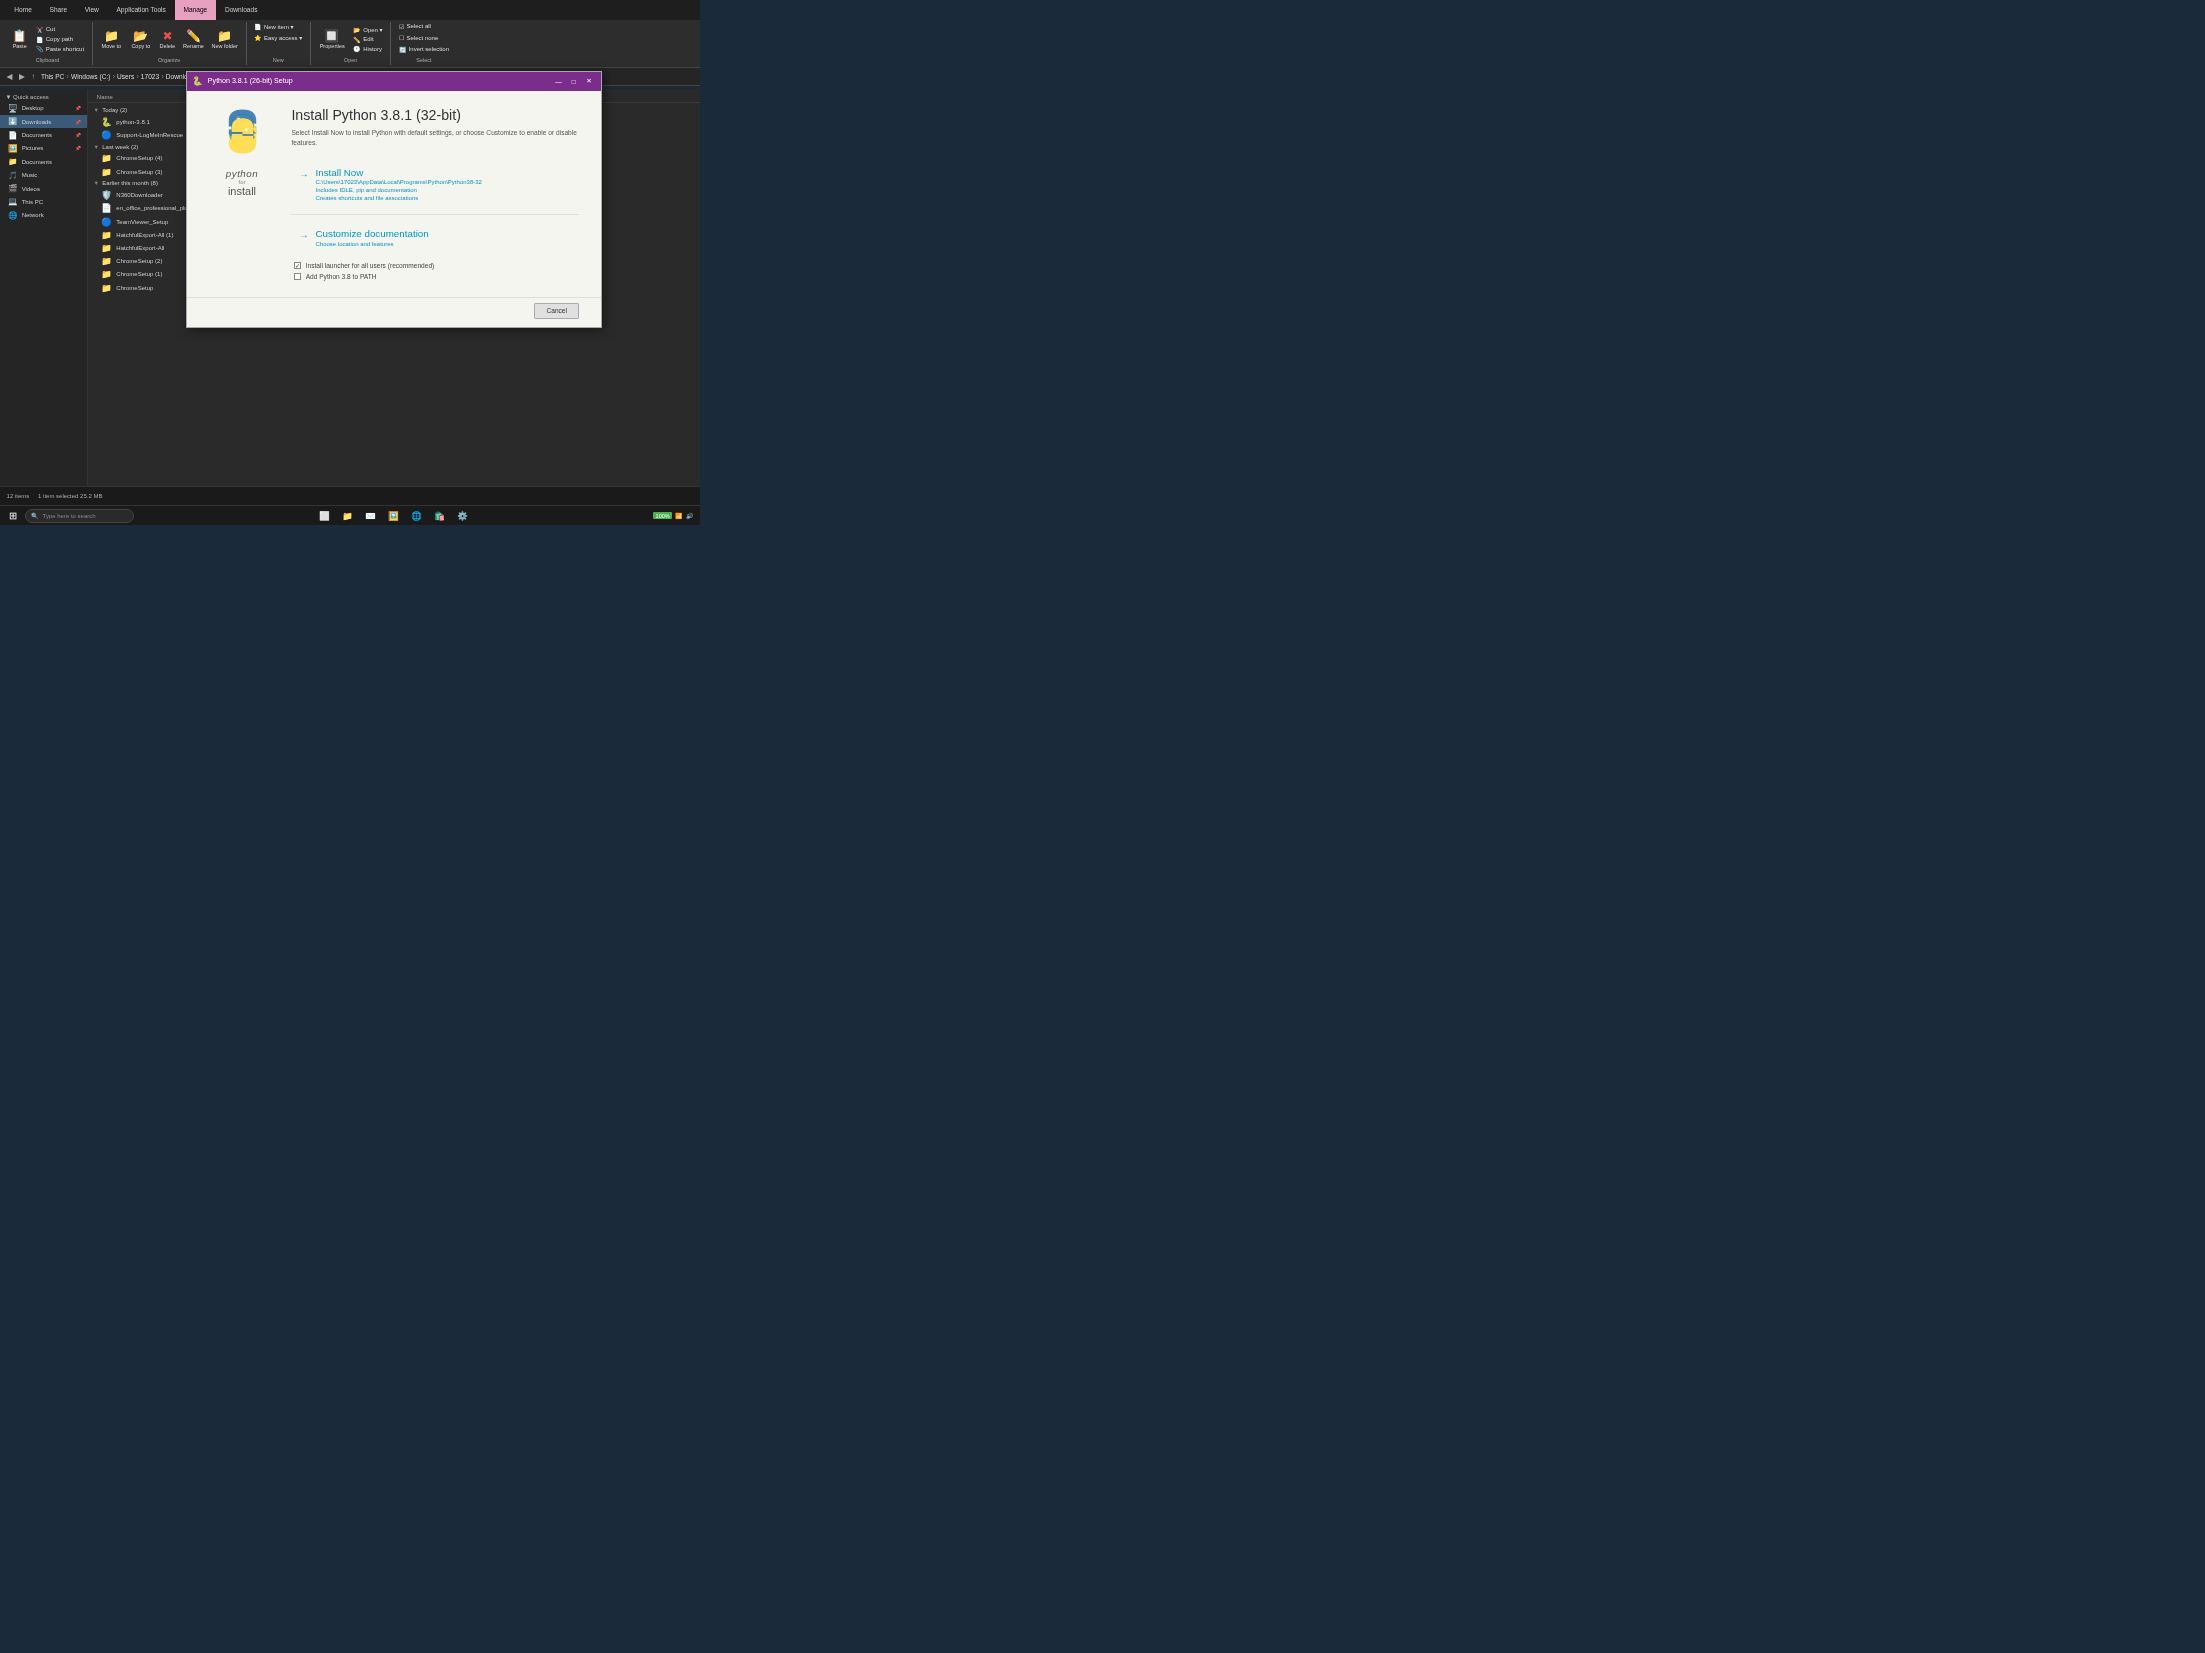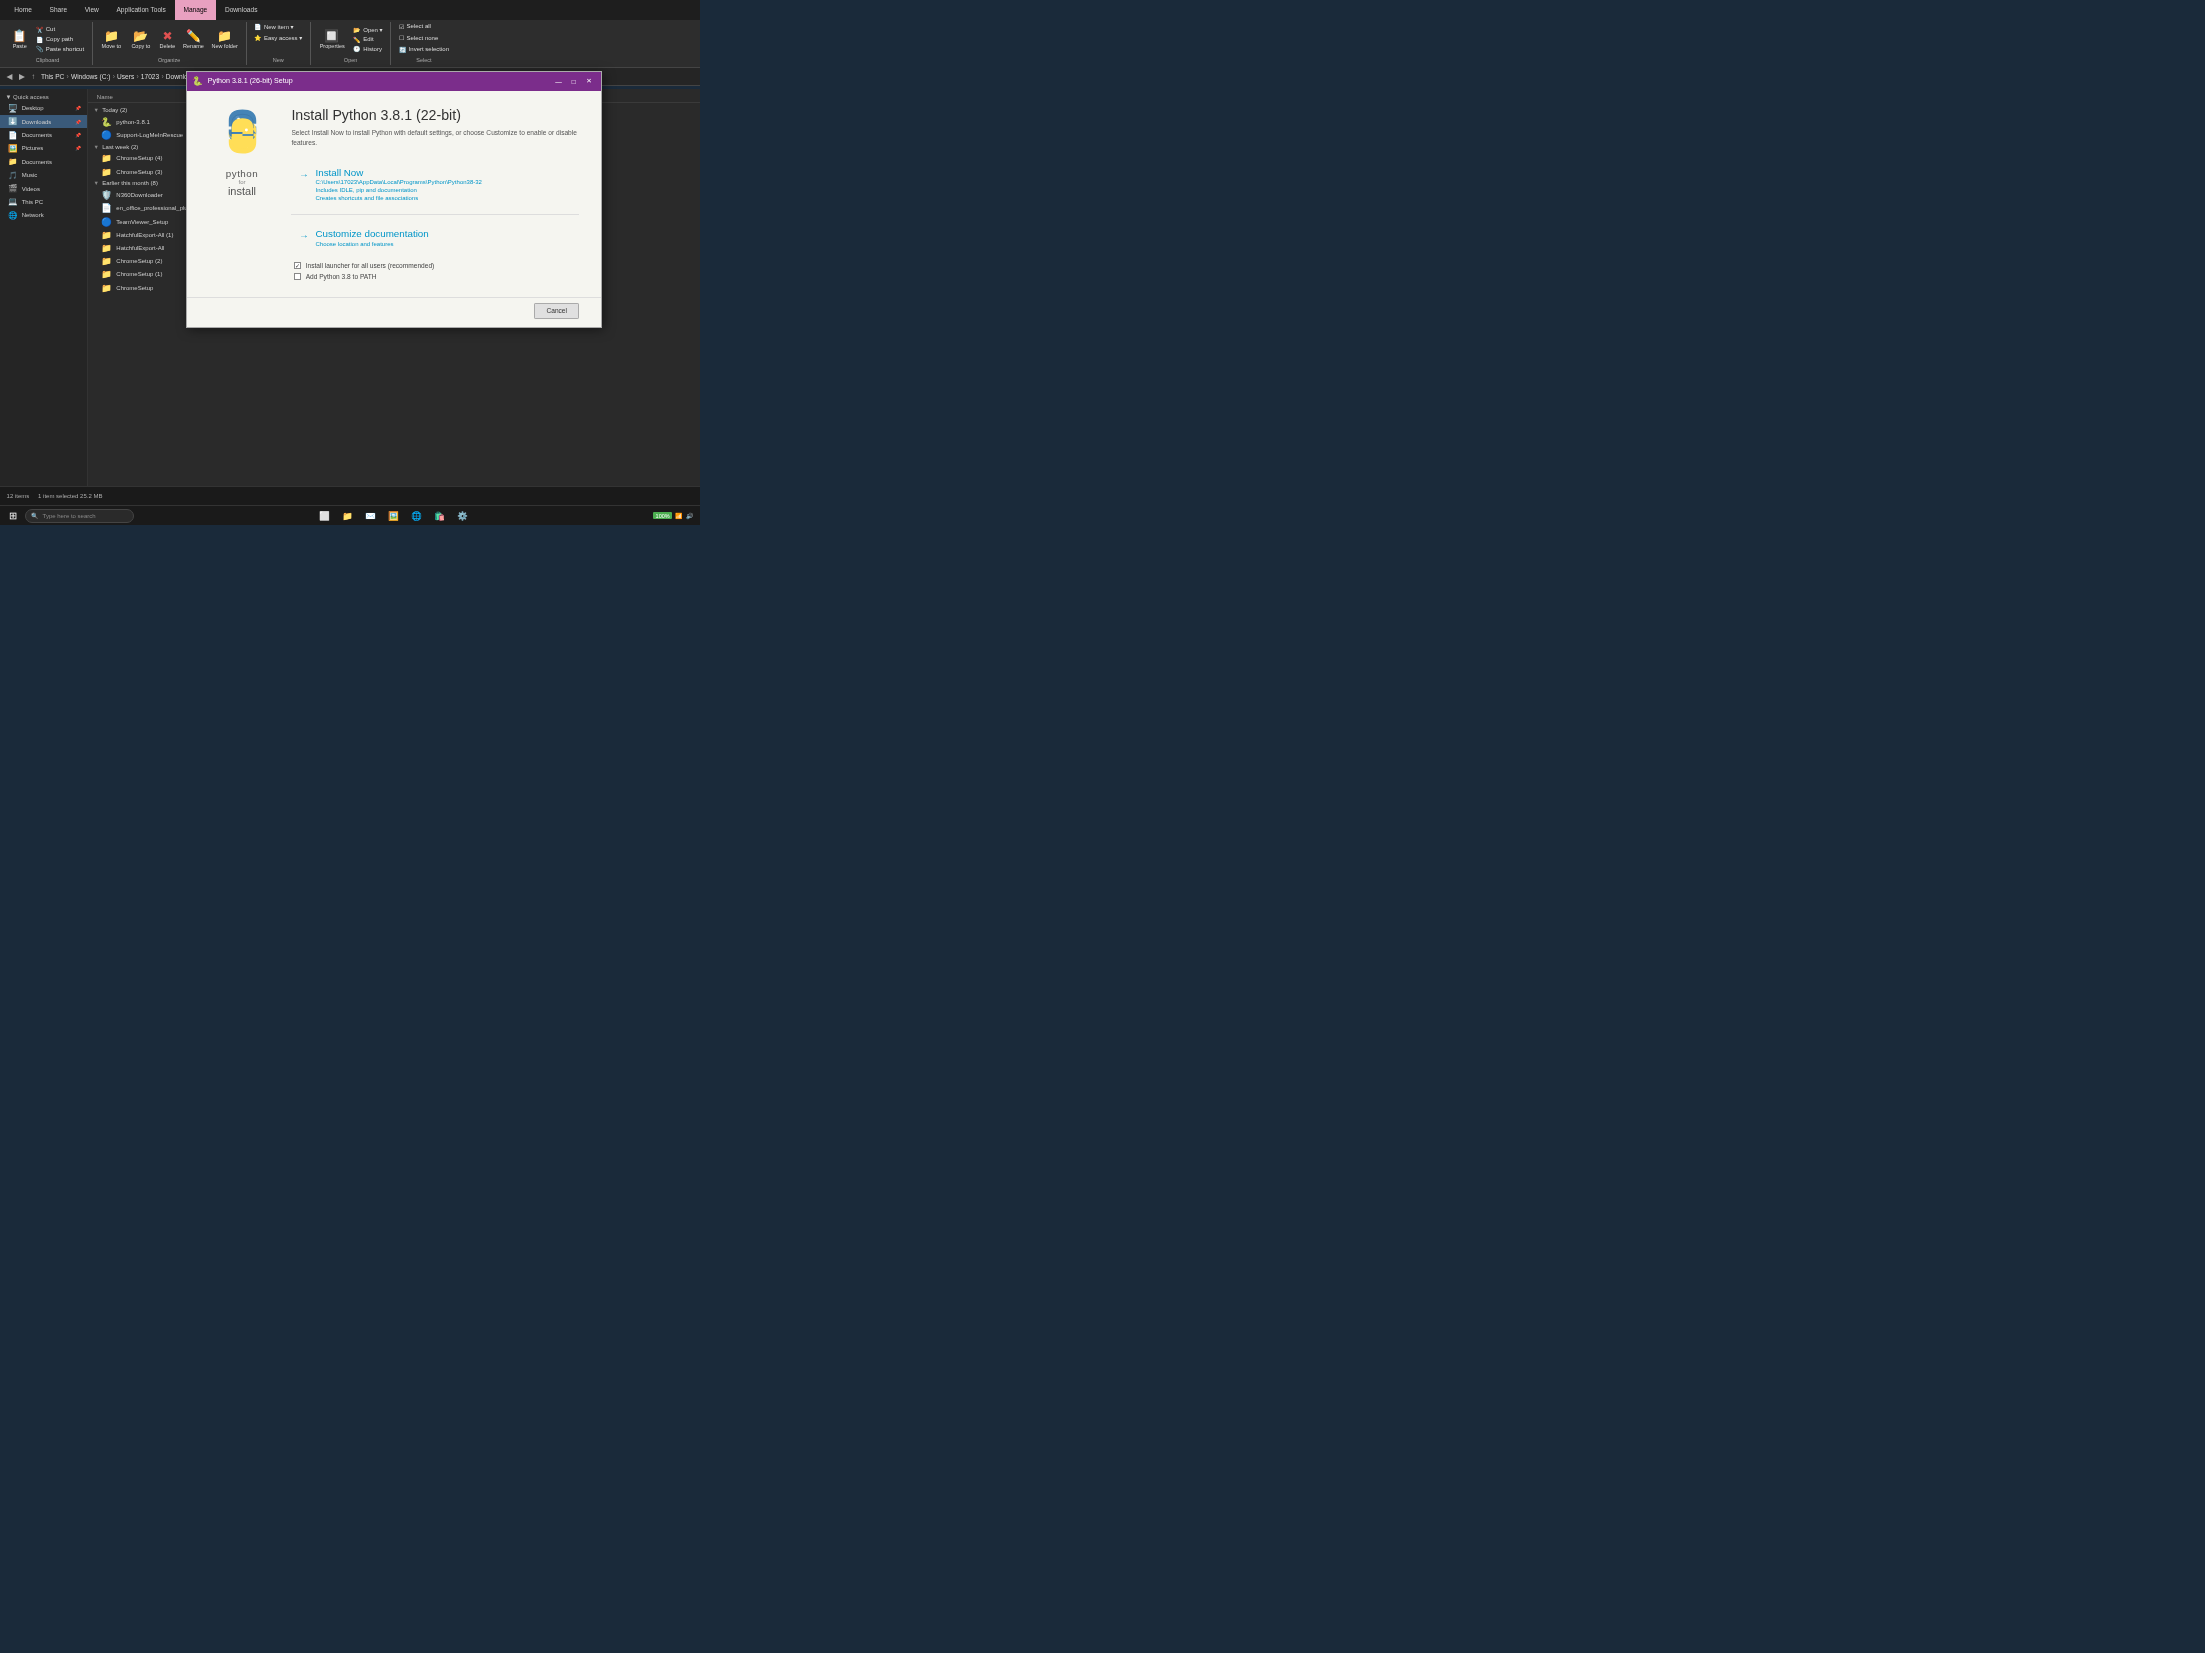--- a/index.html
+++ b/index.html
@@ -328,20 +328,21 @@
     }
 
     .python-logo-svg {
       width: 49px;
       height: 49px;
     }
 
     .python-text {
       font-size: 9.8px;
       color: #555;
+      font-style: italic;
       letter-spacing: 0.5px;
       margin-top: 2.2px;
     }
 
     .python-for {
       font-size: 6px;
       color: #888;
     }
 
     .python-windows {
@@ -876,21 +877,21 @@
         </g>
       </svg>
       <div style="text-align:center; margin-top:5.5px;">
         <div class="python-text">python</div>
         <div class="python-for">for</div>
         <div class="python-windows">install</div>
       </div>
     </div>
 
     <div class="dialog-content">
-      <div class="dialog-main-title">Install Python 3.8.1 (22-bit)</div>
+      <div class="dialog-main-title">Install Python 3.8.1 (32-bit)</div>
       <div class="dialog-subtitle">Select Install Now to install Python with default settings, or choose Customize to enable or disable features.</div>
 
       <div class="dialog-option">
         <span class="dialog-option-arrow">→</span>
         <div class="dialog-option-content">
           <div class="dialog-option-title">Install Now</div>
           <div class="dialog-option-path">C:\Users\17023\AppData\Local\Programs\Python\Python38-32</div>
           <div class="dialog-option-desc">Includes IDLE, pip and documentation</div>
           <div class="dialog-option-desc">Creates shortcuts and file associations</div>
         </div>

